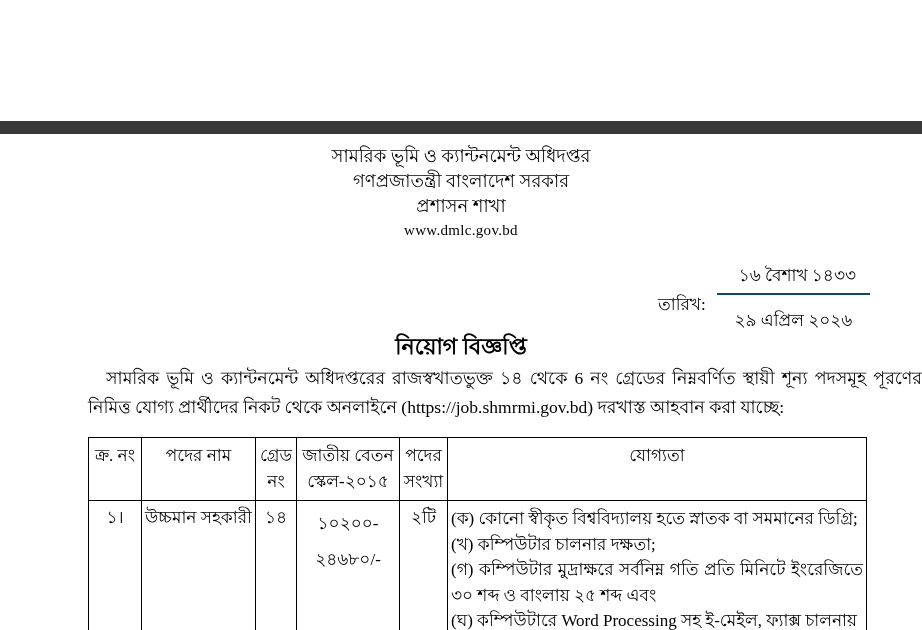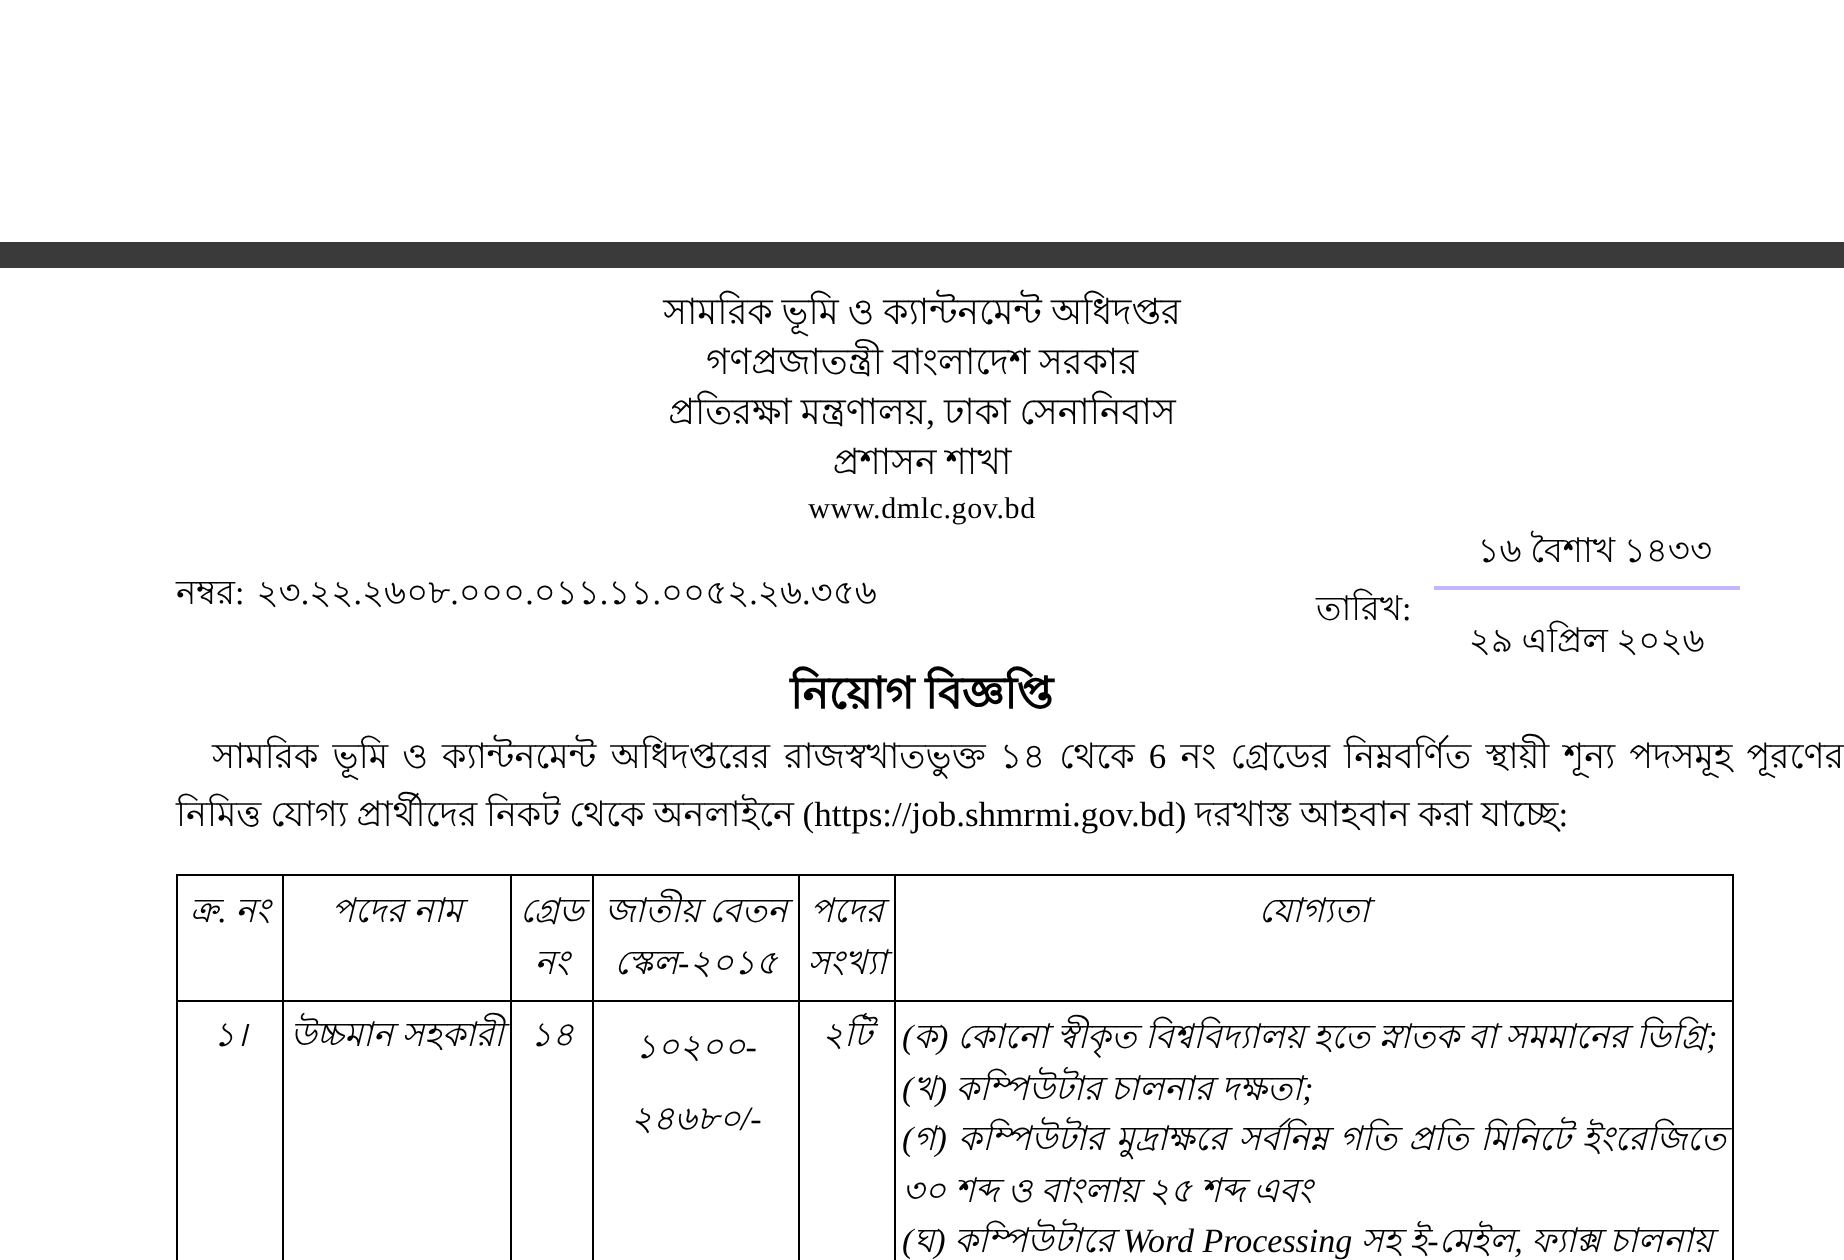--- a/index.html
+++ b/index.html
@@ -53,21 +53,21 @@
     position: relative;
     top: 6px;
   }
   .date-fraction {
     display: inline-block;
     text-align: center;
     font-size: 17px;
   }
   .date-top {
     padding: 0 14px 3px 22px;
-    border-bottom: 2px solid #c4b5fd;
+    border-bottom: 2px solid #0c4a6e;
   }
   .date-bottom { padding-top: 12px; }
   .notice-title {
     position: absolute;
     left: 0; top: 329px;
     width: 922px;
     text-align: center;
     font-size: 22px;
     font-weight: bold;
   }
@@ -86,21 +86,20 @@
     width: 778px;
     border-collapse: collapse;
     table-layout: fixed;
   }
   .posts-table th, .posts-table td {
     border: 1.5px solid #000000;
     font-size: 17px;
     font-weight: normal;
     vertical-align: top;
     padding: 5px 3px;
-    font-style: italic;
   }
   .posts-table th {
     text-align: center;
     line-height: 26px;
     height: 57px;
   }
   .td-center { text-align: center; line-height: 24px; }
   .td-scale { text-align: center; line-height: 36px; }
   .td-quals {
     text-align: left;
@@ -113,28 +112,24 @@
 </head>
 <body>
 
 <div class="page">
 
   <div class="top-bar"></div>
 
   <div class="letterhead">
     <div class="bn-line">সামরিক ভূমি ও ক্যান্টনমেন্ট অধিদপ্তর</div>
     <div class="bn-line">গণপ্রজাতন্ত্রী বাংলাদেশ সরকার</div>
-    <div class="bn-line">প্রতিরক্ষা মন্ত্রণালয়, ঢাকা সেনানিবাস</div>
     <div class="bn-line">প্রশাসন শাখা</div>
     <div class="website">www.dmlc.gov.bd</div>
   </div>
 
-  <div class="memo-line">
-    <span class="memo-label">নম্বর:</span><span>২৩.২২.২৬০৮.০০০.০১১.১১.০০৫২.২৬.৩৫৬</span>
-  </div>
 
   <div class="date-block">
     <span class="date-label">তারিখ:</span>
     <span class="date-fraction">
       <div class="date-top">১৬ বৈশাখ ১৪৩৩</div>
       <div class="date-bottom">২৯ এপ্রিল ২০২৬</div>
     </span>
   </div>
 
   <div class="notice-title">নিয়োগ বিজ্ঞপ্তি</div>

